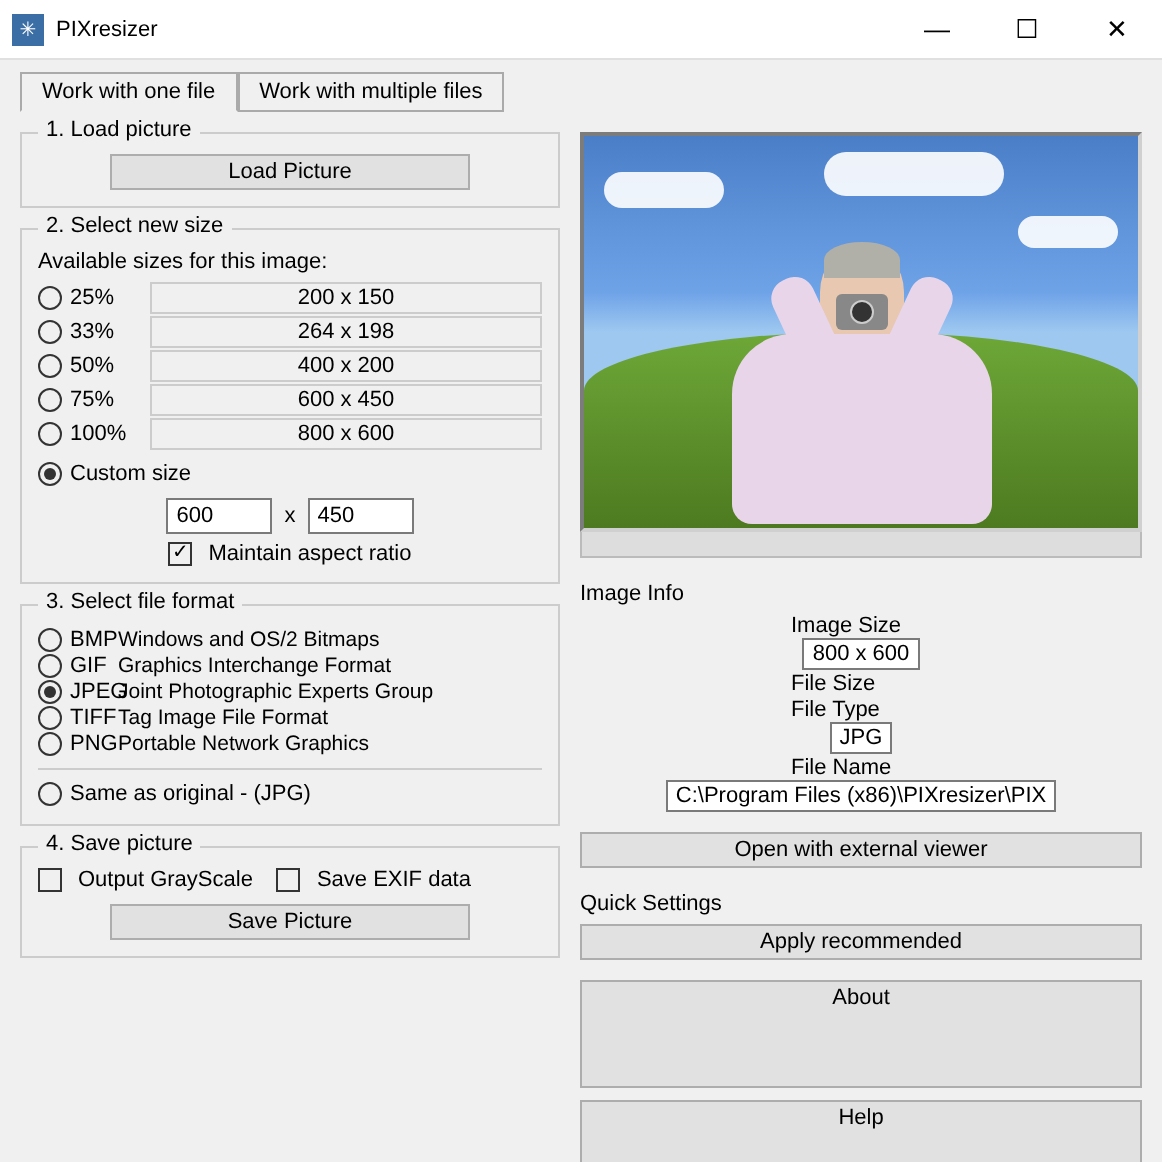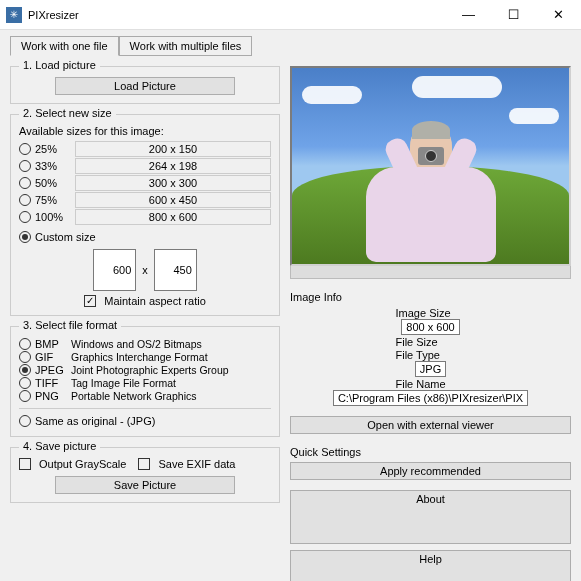--- a/index.html
+++ b/index.html
@@ -20,23 +20,23 @@
 .wide-btn { width: 100%; max-width: 180px; margin: 0 auto; display: block; padding: 2px 0; background: #e1e1e1; border: 1px solid #adadad; text-align: center; }
 .label-sub { margin-bottom: 4px; }
 .radio-row { display: flex; align-items: center; margin: 1px 0; }
 .radio, .checkbox { width: 12px; height: 12px; border: 1px solid #333; margin-right: 4px; flex-shrink: 0; display: inline-flex; align-items: center; justify-content: center; }
 .radio { border-radius: 50%; }
 .radio.checked::after { content: ''; width: 6px; height: 6px; background: #333; border-radius: 50%; }
 .checkbox.checked::after { content: '✓'; font-size: 10px; line-height: 1; }
 .pct { width: 40px; }
 .dim-box { border: 1px solid #ccc; padding: 1px 6px; flex: 1; text-align: center; background: #f0f0f0; }
 .custom-inputs { display: flex; align-items: center; justify-content: center; gap: 6px; margin: 6px 0 4px 0; }
-.num-input { width: 43px; border: 1px solid #7a7a7a; background: #fff; padding: 14px 4px; text-align: right; }
+.num-input { width: 53px; border: 1px solid #7a7a7a; background: #fff; padding: 2px 4px; text-align: left; }
 .fmt-row { display: flex; align-items: center; margin: 1px 0; }
-.fmt-abbr { width: 36px; }
+.fmt-abbr { width: 24px; }
 .fmt-desc { flex: 1; font-size: 10.5px; }
 .save-row { display: flex; gap: 12px; margin-bottom: 6px; }
 .preview { border: 2px inset #d0d0d0; height: 200px; position: relative; overflow: hidden; }
 .sky { position: absolute; inset: 0; background: linear-gradient(#4a7fc8 0%, #6fa3e8 40%, #9ec8f0 50%); }
 .hill { position: absolute; bottom: 0; left: 0; right: 0; height: 50%; background: linear-gradient(#6ea838, #4d7a20); border-radius: 50% 50% 0 0 / 30% 30% 0 0; }
 .cloud { position: absolute; background: #fff; border-radius: 20px; opacity: 0.9; }
 .person { position: absolute; left: 50%; top: 28%; transform: translateX(-50%); width: 140px; height: 150px; }
 .head { width: 42px; height: 48px; background: #e8c8b0; border-radius: 48% 48% 40% 40%; margin: 0 auto; position: relative; }
 .hair { position: absolute; top: -2px; left: 2px; right: 2px; height: 18px; background: #b0b0a8; border-radius: 50% 50% 0 0; }
 .camera { position: absolute; top: 24px; left: 50%; transform: translateX(-50%); width: 26px; height: 18px; background: #888; border-radius: 3px; }
@@ -92,21 +92,21 @@
           <span class="dim-box">200  x  150</span>
         </div>
       <div class="radio-row">
           <span class="radio"></span>
           <span class="pct">33%</span>
           <span class="dim-box">264  x  198</span>
         </div>
       <div class="radio-row">
           <span class="radio"></span>
           <span class="pct">50%</span>
-          <span class="dim-box">300  x  300</span>
+          <span class="dim-box">400  x  200</span>
         </div>
       <div class="radio-row">
           <span class="radio"></span>
           <span class="pct">75%</span>
           <span class="dim-box">600  x  450</span>
         </div>
       <div class="radio-row">
           <span class="radio"></span>
           <span class="pct">100%</span>
           <span class="dim-box">800  x  600</span>

